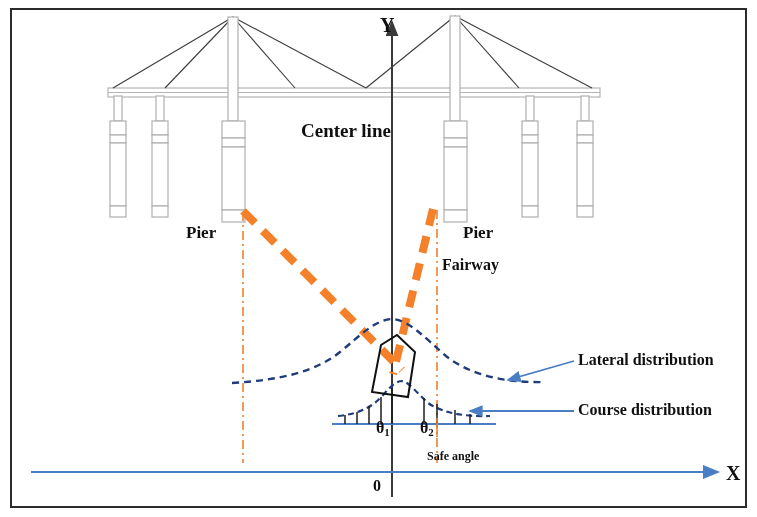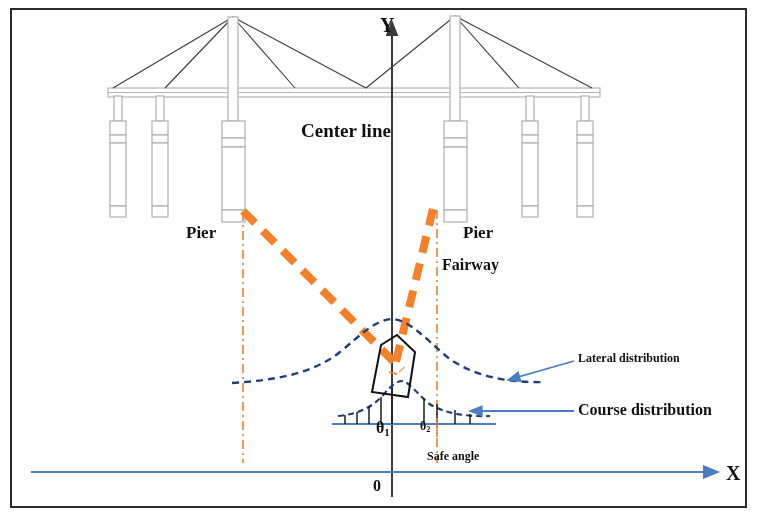--- a/index.html
+++ b/index.html
@@ -26,28 +26,28 @@
     position: absolute;
     font-family: "Liberation Serif", serif;
     color: #101010;
     white-space: nowrap;
     font-weight: bold;
   }
   .lbl-pier-left   { left: 186px; top: 223px; font-size: 17px; }
   .lbl-pier-right  { left: 463px; top: 223px; font-size: 17px; }
   .lbl-centerline  { left: 301px; top: 120px; font-size: 19px; }
   .lbl-fairway     { left: 442px; top: 256px; font-size: 16px; }
-  .lbl-lateral     { left: 578px; top: 351px; font-size: 12px; }
+  .lbl-lateral     { left: 578px; top: 351px; font-size: 16px; }
   .lbl-course      { left: 578px; top: 401px; font-size: 16px; text-align: center; }
   .lbl-safeangle   { left: 395px; top: 449px; font-size: 12px; margin-left: 32px; }
   .lbl-y           { left: 380px; top: 14px;  font-size: 20px; }
   .lbl-x           { left: 726px; top: 462px; font-size: 20px; }
   .lbl-zero        { left: 373px; top: 477px; font-size: 16px; }
   .lbl-theta1      { left: 376px; top: 419px; font-size: 16px; }
-  .lbl-theta2      { left: 420px; top: 419px; font-size: 12px; }
+  .lbl-theta2      { left: 420px; top: 419px; font-size: 16px; }
   .sub { font-size: 0.68em; vertical-align: -0.28em; }
 </style>
 </head>
 <body>
 
 <div id="figure">
 
   <svg width="757" height="517" viewBox="0 0 757 517">
     <defs>
       <marker id="arrowBlue" markerWidth="9" markerHeight="9" refX="7" refY="3.2" orient="auto" markerUnits="strokeWidth">

